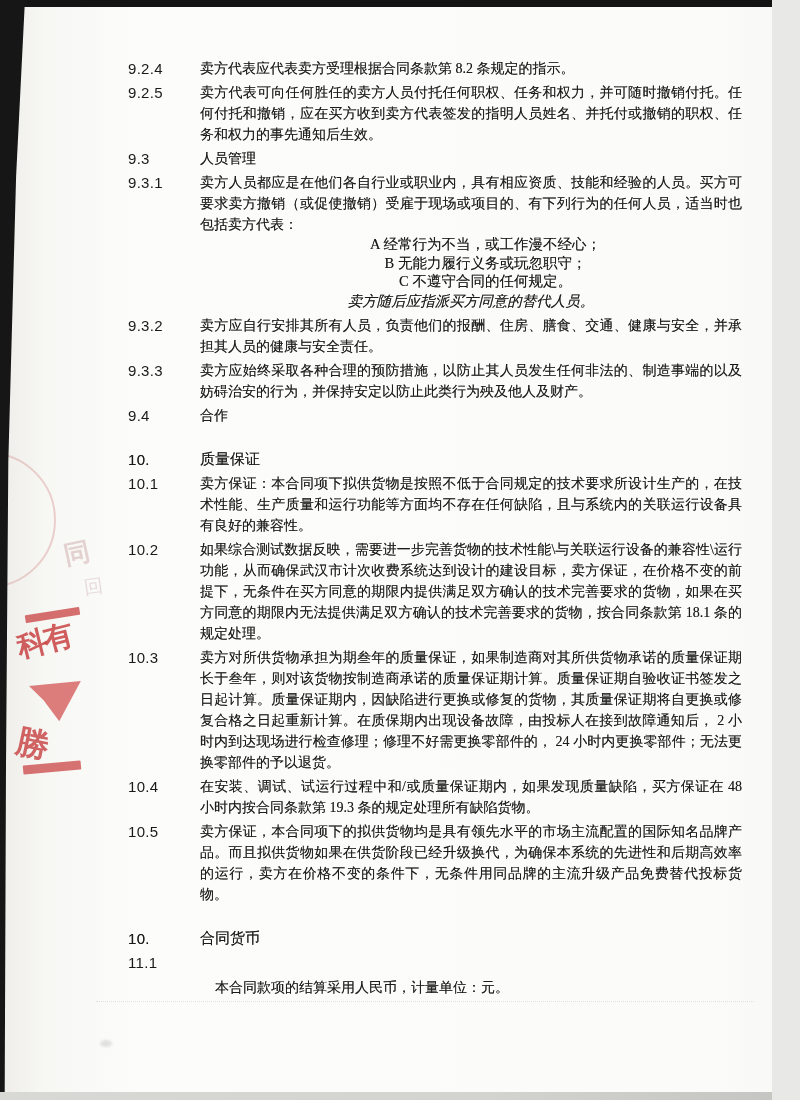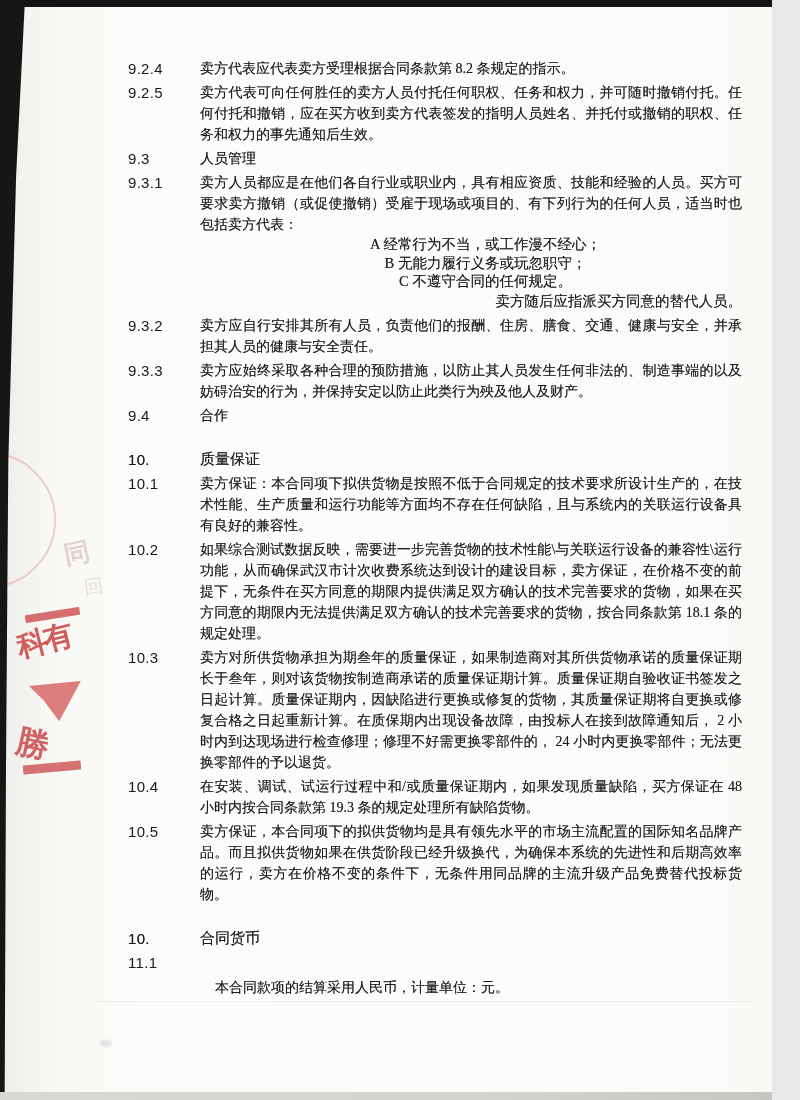--- a/index.html
+++ b/index.html
@@ -20,22 +20,22 @@
   .clause.gap{margin-top:23px;}
   .num{flex:none;width:72px;font-family:"Liberation Sans",sans-serif;font-size:15px;
     line-height:21px;color:#1a1a1a;letter-spacing:.3px;}
   .bwrap{flex:1;min-width:0;}
   .btext{font-size:14px;line-height:21px;text-align:justify;color:#1b1b1b;
     text-shadow:0 0 .4px rgba(20,20,20,.55);}
   .btext.indent{text-indent:15px;margin-top:25px;}
   .section .num,.section .btext{font-weight:normal;font-size:15px;text-shadow:0 0 .5px rgba(0,0,0,.6);}
   .sub{font-size:14.5px;line-height:18.5px;padding-left:29px;text-align:center;
     color:#1b1b1b;text-shadow:0 0 .4px rgba(20,20,20,.55);}
-  .after{font-size:14.5px;line-height:21px;text-align:right;color:#1b1b1b;
-    text-shadow:0 0 .4px rgba(20,20,20,.55);}
+  .after{font-size:14.5px;line-height:21px;text-align:center;color:#1b1b1b;
+    text-shadow:0 0 .4px rgba(20,20,20,.55);font-style:italic;}
   
   .stamp{position:absolute;left:0;top:0;width:160px;height:1100px;pointer-events:none;filter:blur(.4px);}
   .stamp-arc{position:absolute;left:-80px;top:452px;width:132px;height:132px;border-radius:50%;
     border:2.5px solid rgba(206,120,120,.32);}
   .stamp-faint1{position:absolute;left:64px;top:536px;font-size:26px;color:rgba(186,138,138,.35);
     transform:rotate(-12deg);font-weight:bold;}
   .stamp-faint2{position:absolute;left:84px;top:574px;font-size:19px;color:rgba(186,142,142,.28);
     transform:rotate(-8deg);}
   .stamp-bar1{position:absolute;left:25px;top:611px;width:55px;height:8px;
     background:rgba(203,72,72,.78);transform:rotate(-9deg);border-radius:1px;}

